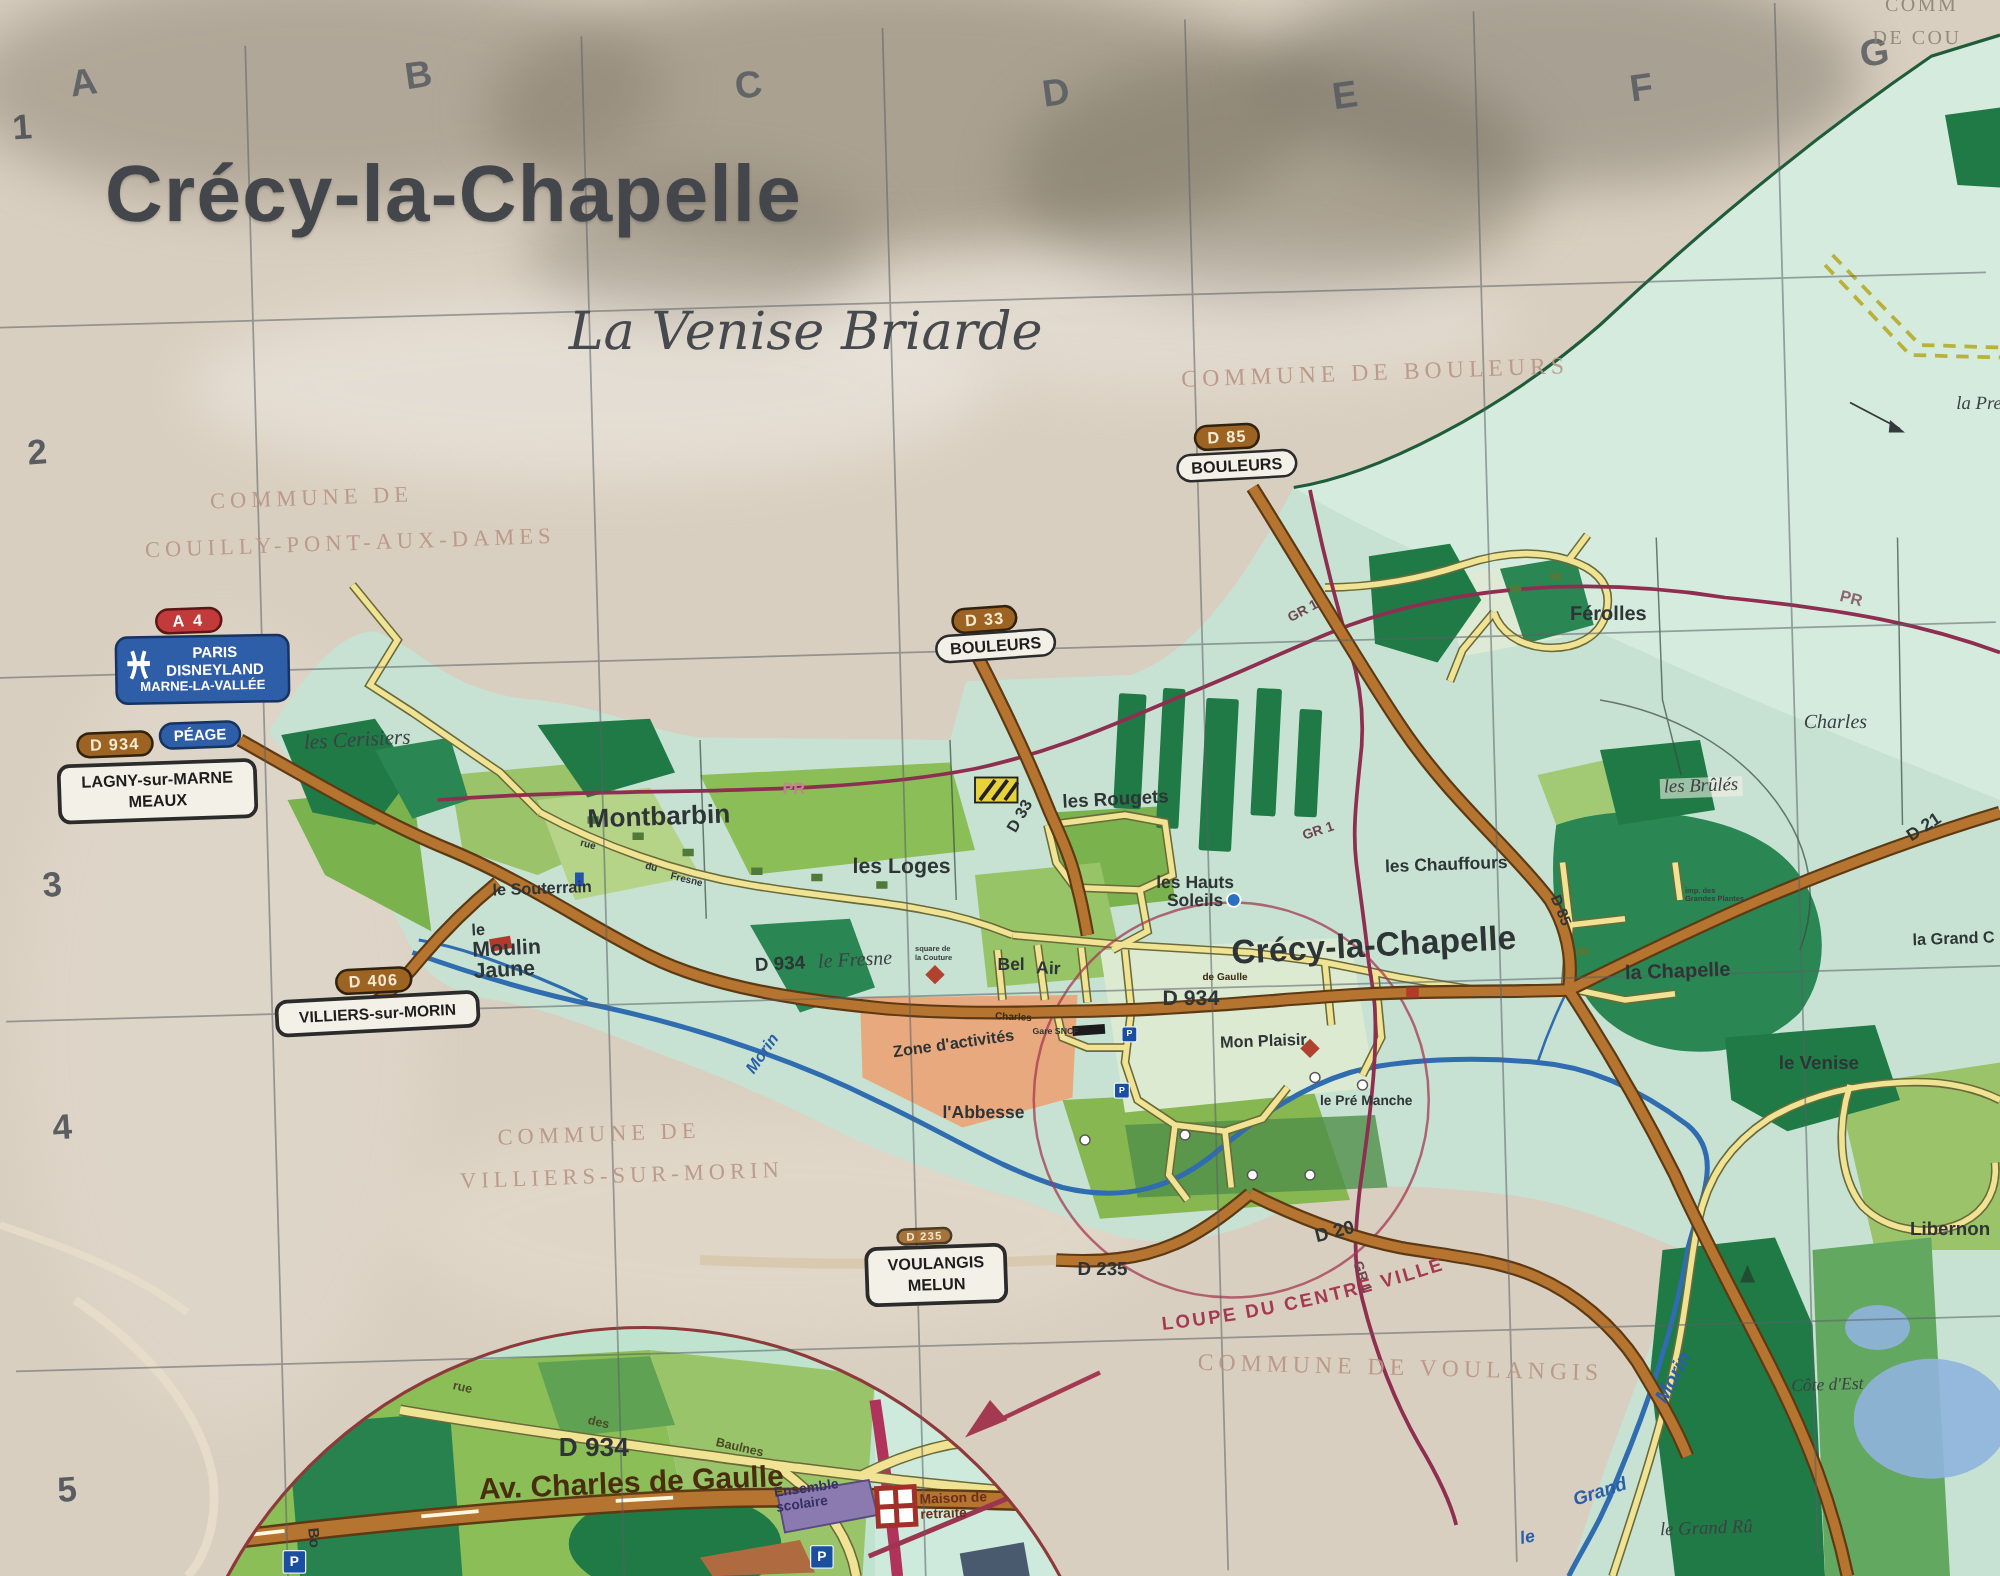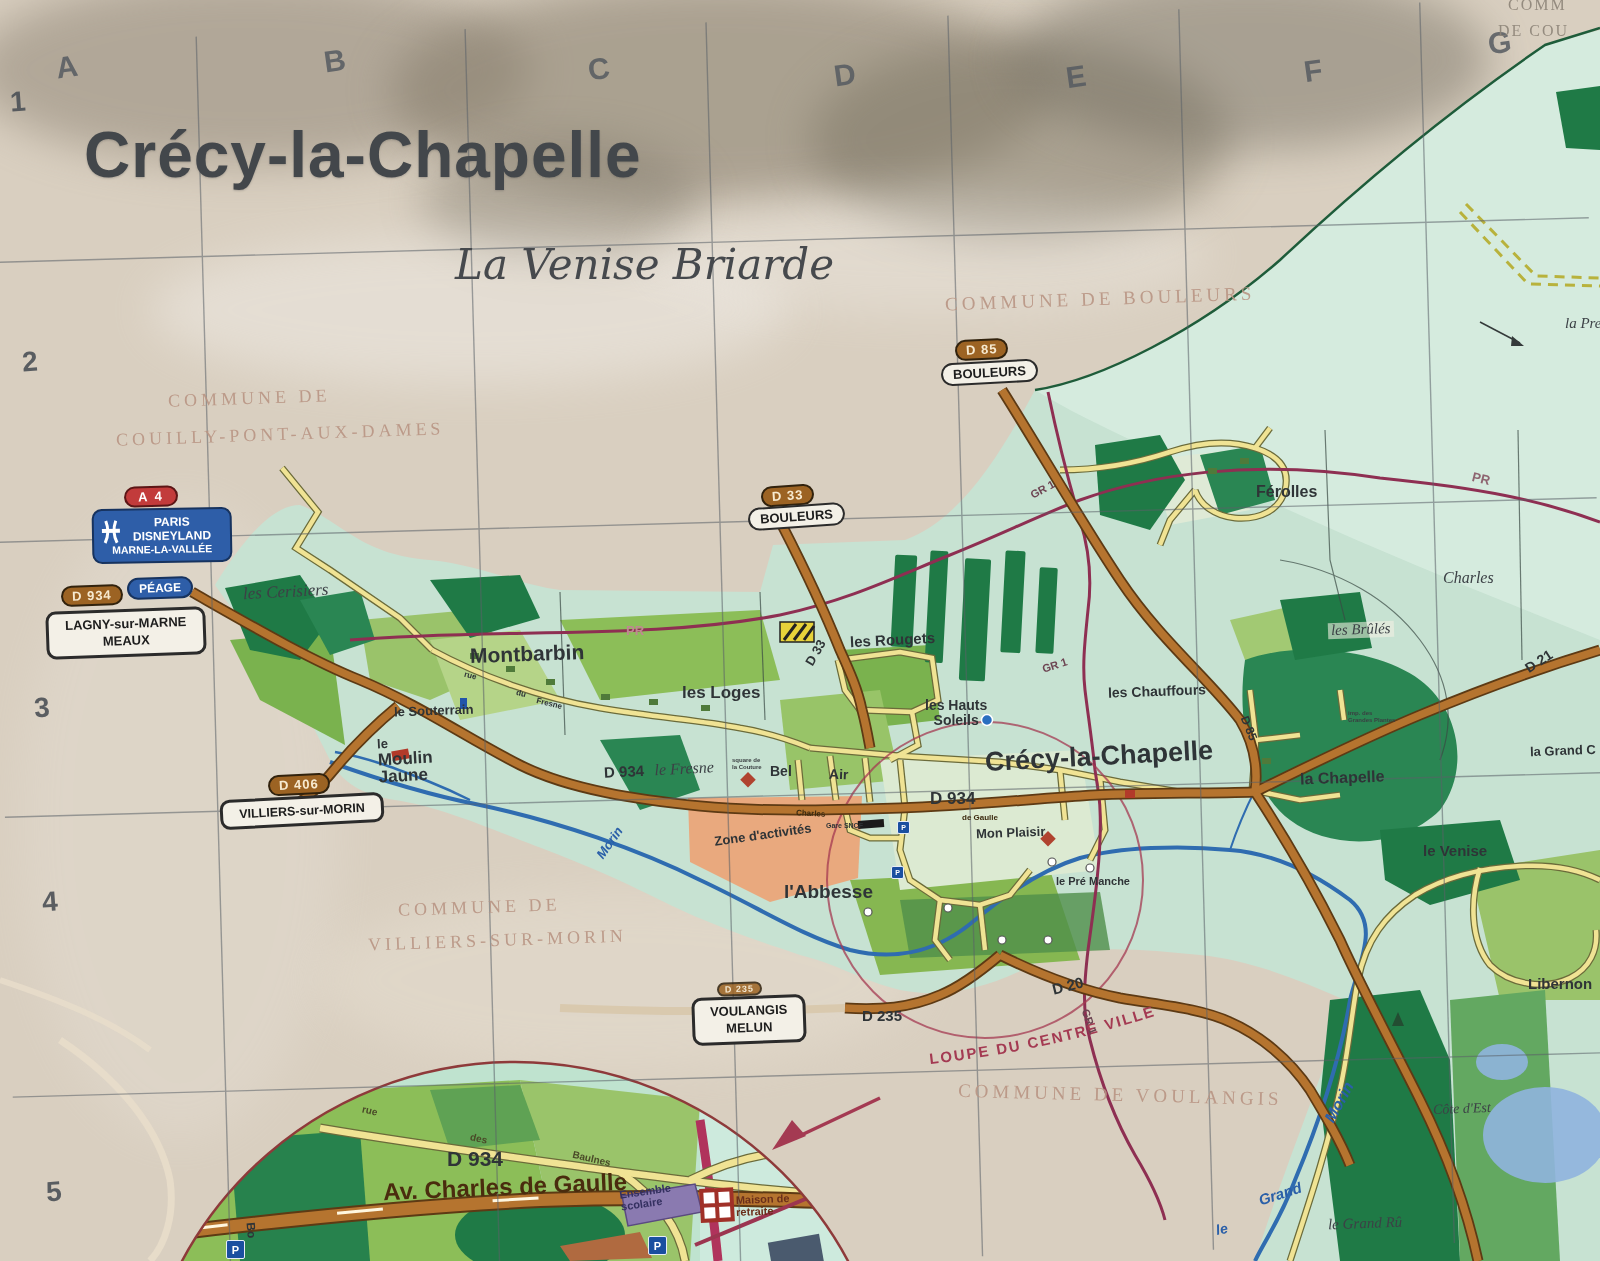--- a/index.html
+++ b/index.html
@@ -369,46 +369,46 @@
 <span class="lbl" style="left:1256px;top:484px;font-size:16px">Férolles</span>
 <span class="lbl ser" style="left:1443px;top:570px;font-size:16px">Charles</span>
 <span class="lbl ser" style="left:1328px;top:622px;font-size:15px;background:rgba(242,240,226,.6);padding:0 3px;transform:rotate(-2deg)">les Brûlés</span>
 <span class="lbl" style="left:1300px;top:770px;font-size:16px;transform:rotate(-2deg)">la Chapelle</span>
 <span class="lbl" style="left:1423px;top:843px;font-size:15px">le Venise</span>
 <span class="lbl" style="left:1528px;top:976px;font-size:15px">Libernon</span>
 <span class="lbl ser" style="left:1433px;top:1102px;font-size:14px;transform:rotate(-2deg)">Côte d'Est</span>
 <span class="lbl ser" style="left:1328px;top:1216px;font-size:15px;transform:rotate(-2deg)">le Grand Rû</span>
 <span class="lbl" style="left:1056px;top:876px;font-size:11px">le Pré Manche</span>
 <span class="lbl" style="left:976px;top:826px;font-size:13px;transform:rotate(-2deg)">Mon Plaisir</span>
-<span class="lbl" style="left:770px;top:764px;font-size:14px">Bel</span>
+<span class="lbl" style="left:798px;top:764px;font-size:14px">Bel</span>
 <span class="lbl" style="left:829px;top:767px;font-size:14px;transform:rotate(2deg)">Air</span>
 <div class="lbl" style="left:604px;top:762px;transform:rotate(-3deg)">
   <span style="font-size:15px">D 934</span>
   <span class="ser" style="font-size:16px;margin-left:6px">le Fresne</span>
 </div>
 <span class="lbl" style="left:714px;top:828px;font-size:13px;font-weight:600;transform:rotate(-8deg)">Zone d'activités</span>
-<span class="lbl" style="left:784px;top:882px;font-size:19px">l'Abbesse</span>
+<span class="lbl" style="left:754px;top:882px;font-size:14px">l'Abbesse</span>
 <span class="lbl" style="left:826px;top:822px;font-size:7px">Gare SNCF</span>
 <span class="lbl ser" style="left:1565px;top:316px;font-size:15px">la Pres</span>
 <span class="lbl" style="left:1530px;top:744px;font-size:13px;transform:rotate(-2deg)">la Grand C</span>
 <span class="lbl blue" style="left:592px;top:836px;font-size:13px;transform:rotate(-55deg)">Morin</span>
 <span class="lbl blue" style="left:1318px;top:1094px;font-size:16px;transform:rotate(-62deg)">Morin</span>
 <span class="lbl blue" style="left:1258px;top:1186px;font-size:15px;transform:rotate(-18deg)">Grand</span>
 <span class="lbl blue" style="left:1216px;top:1222px;font-size:14px;transform:rotate(-12deg)">le</span>
 
 <span class="lbl" style="left:802px;top:646px;font-size:13px;transform:rotate(-60deg)">D 33</span>
 <span class="lbl" style="left:930px;top:790px;font-size:17px">D 934</span>
 <span class="lbl" style="left:1236px;top:722px;font-size:12px;transform:rotate(68deg)">D 85</span>
 <span class="lbl" style="left:1052px;top:978px;font-size:15px;transform:rotate(-14deg)">D 20</span>
 <span class="lbl" style="left:862px;top:1008px;font-size:15px">D 235</span>
 <span class="lbl" style="left:1524px;top:654px;font-size:14px;transform:rotate(-33deg)">D 21</span>
 <span class="lbl" style="left:447px;top:1148px;font-size:21px">D 934</span>
 <span class="lbl" style="left:383px;top:1174px;font-size:24px;color:#4a2c0e;transform:rotate(-2.5deg)">Av. Charles de Gaulle</span>
 <span class="lbl" style="left:796px;top:810px;font-size:8px;color:#3c2a10;transform:rotate(3deg)">Charles</span>
-<span class="lbl" style="left:962px;top:814px;font-size:8px;color:#3c2a10">de Gaulle</span>
+<span class="lbl" style="left:962px;top:778px;font-size:8px;color:#3c2a10">de Gaulle</span>
 <span class="lbl" style="left:1030px;top:484px;font-size:11px;color:#6d4452;transform:rotate(-28deg)">GR 1</span>
 <span class="lbl" style="left:1042px;top:660px;font-size:11px;color:#6d4452;transform:rotate(-18deg)">GR 1</span>
 <span class="lbl" style="left:1076px;top:1016px;font-size:11px;color:#6d4452;transform:rotate(70deg)">GR 1</span>
 <span class="lbl" style="left:626px;top:624px;font-size:13px;color:#c08792">PR</span>
 <span class="lbl" style="left:1472px;top:472px;font-size:13px;color:#8e6470;transform:rotate(14deg)">PR</span>
 
 <span class="lbl" style="left:464px;top:672px;font-size:8px;transform:rotate(14deg)">rue</span>
 <span class="lbl" style="left:516px;top:690px;font-size:8px;transform:rotate(14deg)">du</span>
 <span class="lbl" style="left:536px;top:700px;font-size:8px;transform:rotate(14deg)">Fresne</span>
 <span class="lbl" style="left:362px;top:1106px;font-size:10px;color:#4a4a28;transform:rotate(13deg)">rue</span>

